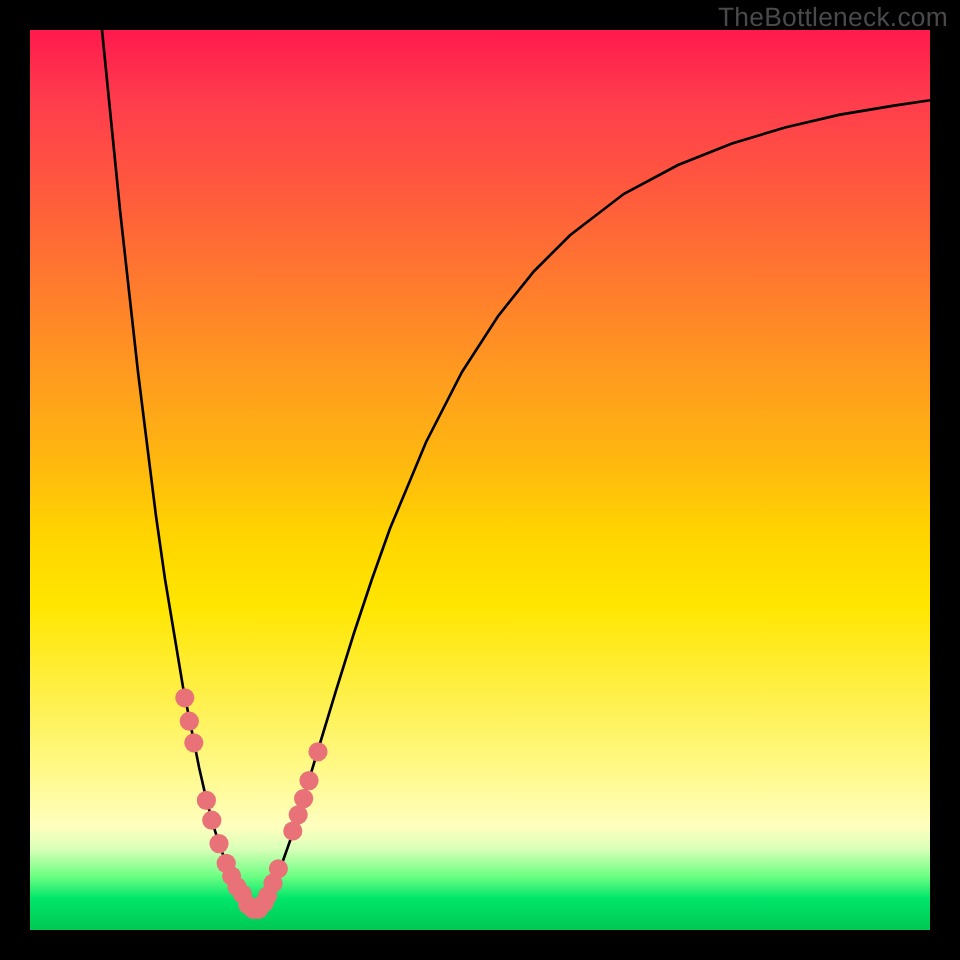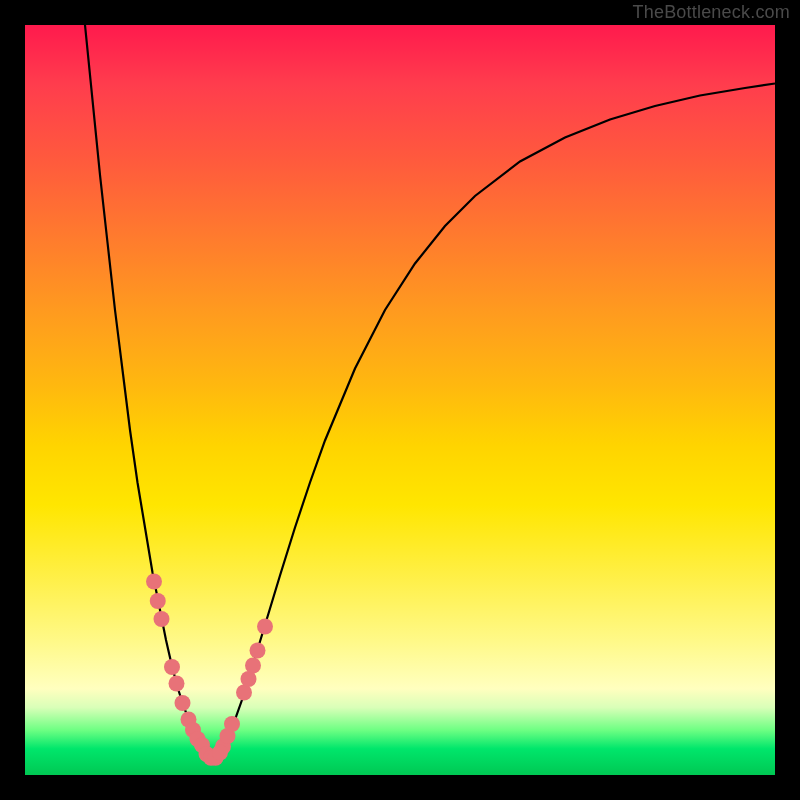--- a/index.html
+++ b/index.html
@@ -33,21 +33,21 @@
       #6eff83 94%,
       #00e66b 96.5%,
       #00c853 100%
     );
   }
   .watermark {
     position: absolute;
     top: 2px;
     right: 10px;
     color: #4a4a4a;
-    font-size: 18px;
+    font-size: 22px;
     font-weight: 500;
     letter-spacing: 0.2px;
     z-index: 10;
   }
   svg.plot {
     position: absolute;
     left: 0;
     top: 0;
     width: 750px;
     height: 750px;

